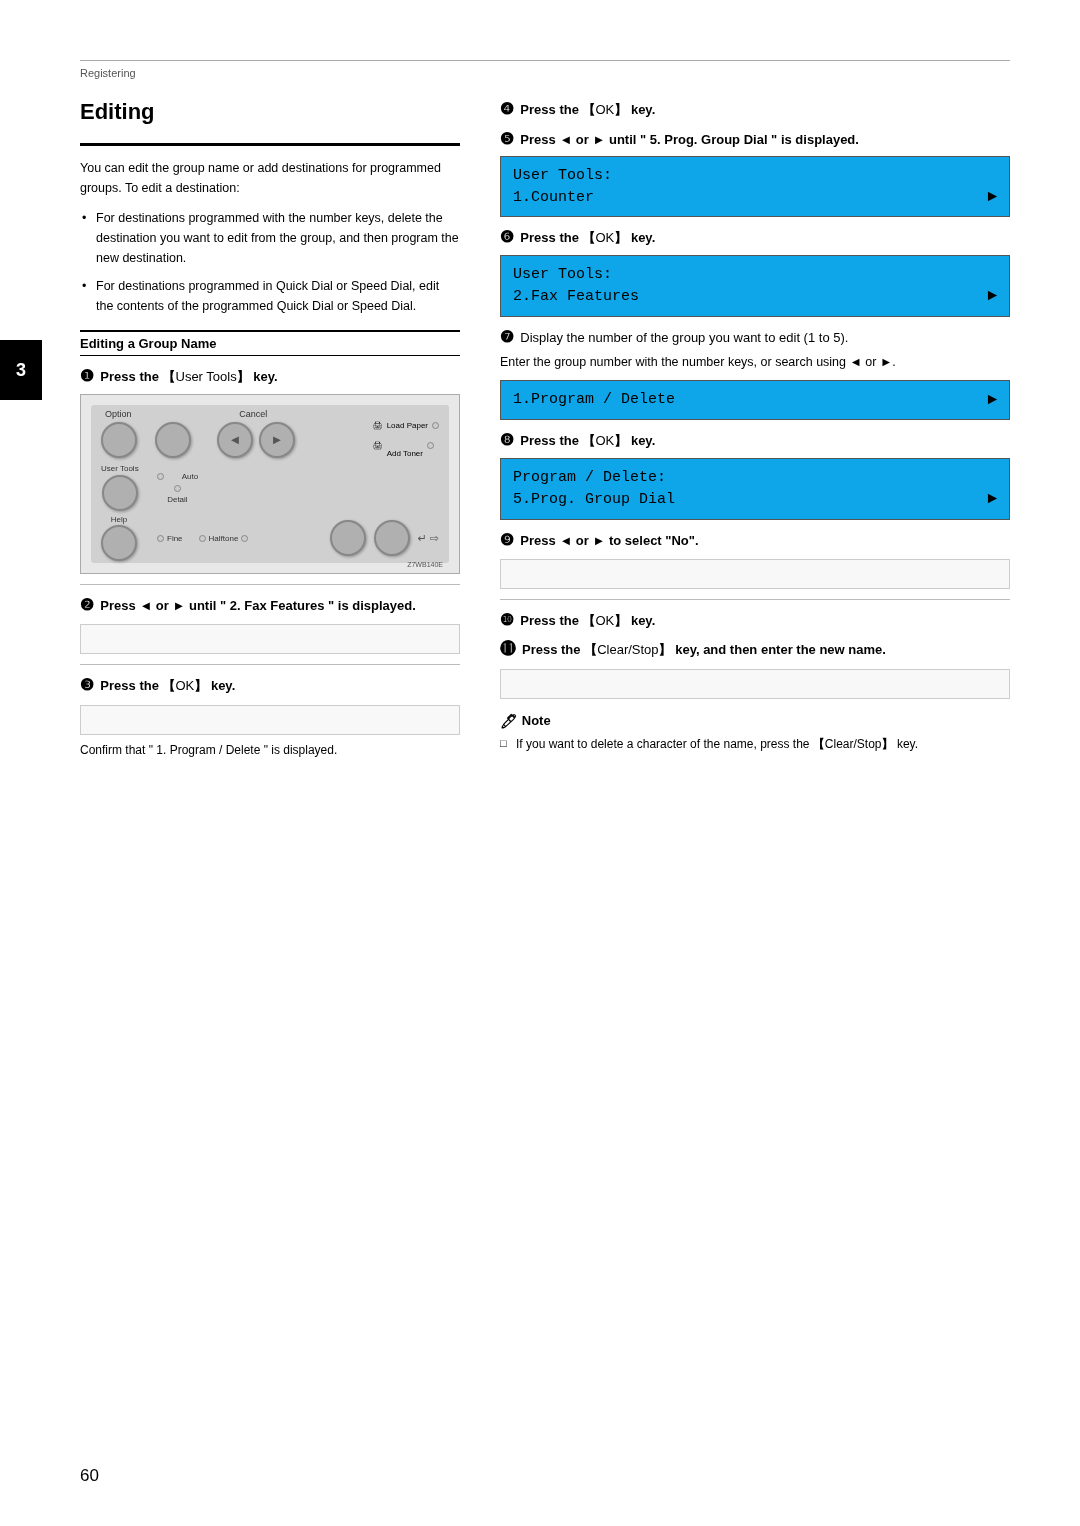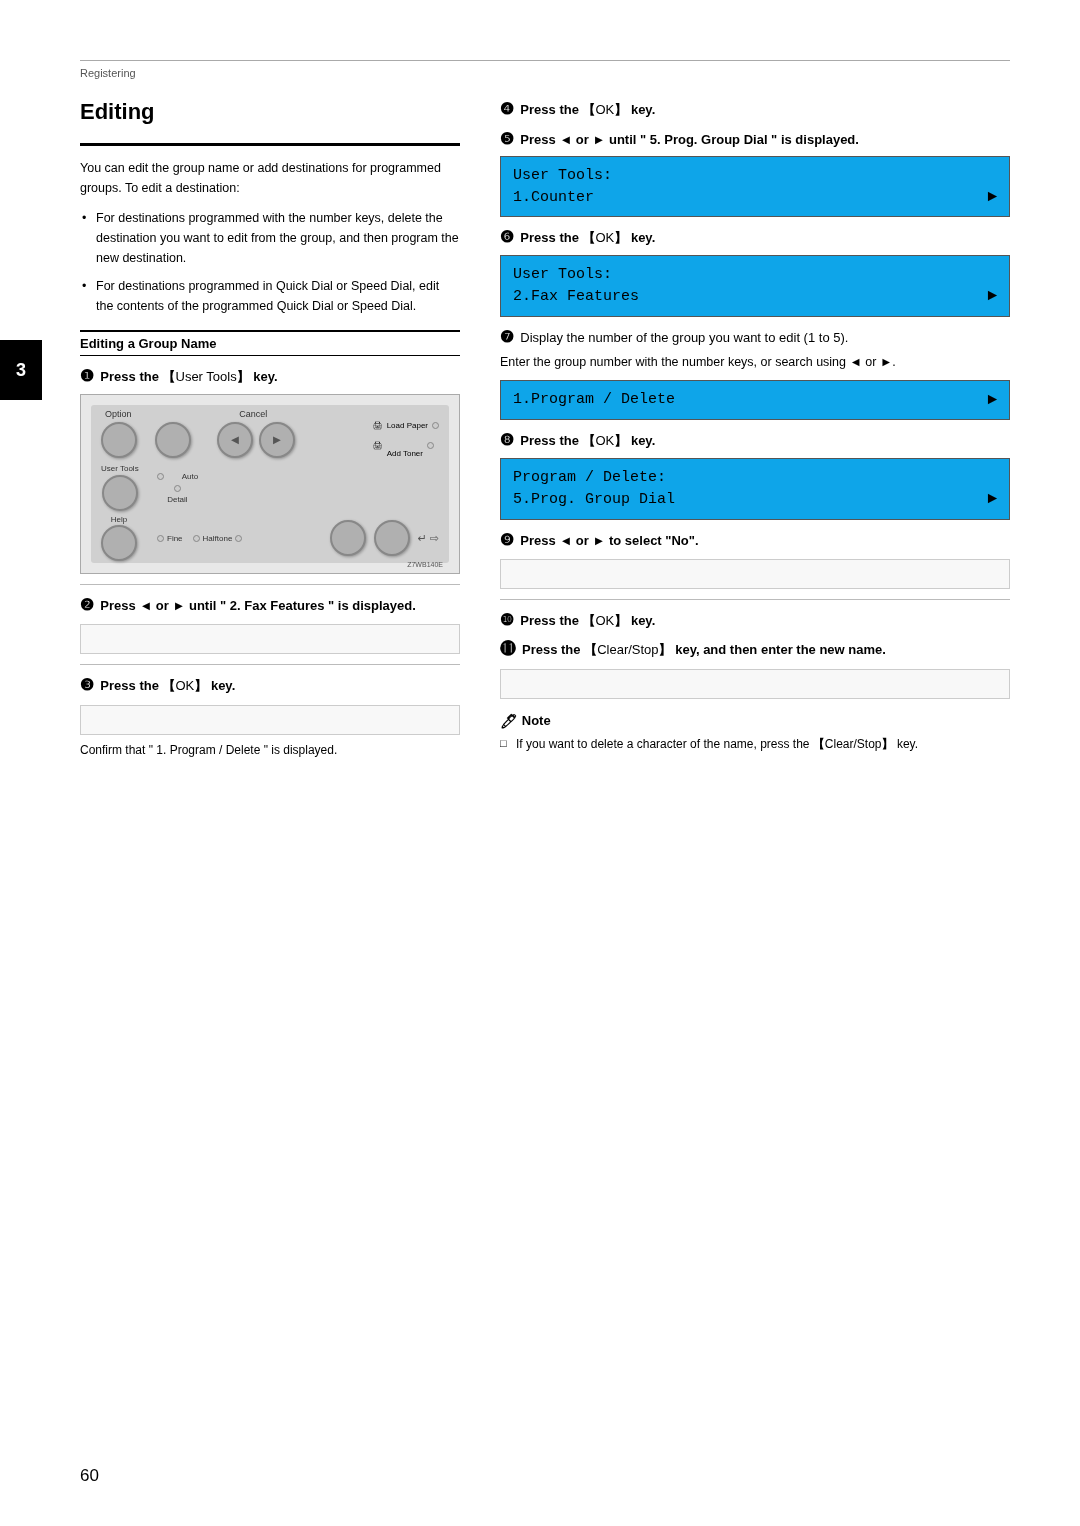--- a/index.html
+++ b/index.html
@@ -308,21 +308,21 @@
                   <span style="font-size:8px; color:#333;">Detail</span>
                 </div>
               </div>
             </div>
 
             <div style="display:flex; align-items:center; padding:0 10px; gap:10px; justify-content:space-between;">
               <div style="display:flex; flex-direction:column; align-items:center; gap:1px;">
                 <span style="font-size:8px; color:#333;">Help</span>
                 <div class="panel-button"></div>
               </div>
-              <div style="display:flex; gap:2px; margin-left:10px; align-items:center;">
+              <div style="display:flex; gap:8px; margin-left:10px; align-items:center;">
                 <div style="display:flex; align-items:center; gap:3px;">
                   <div class="panel-dot"></div>
                   <span style="font-size:8px; color:#333;">Fine</span>
                 </div>
                 <div style="display:flex; align-items:center; gap:3px; margin-left:8px;">
                   <div class="panel-dot"></div>
                   <span style="font-size:8px; color:#333;">Halftone</span>
                   <div class="panel-dot"></div>
                 </div>
               </div>

